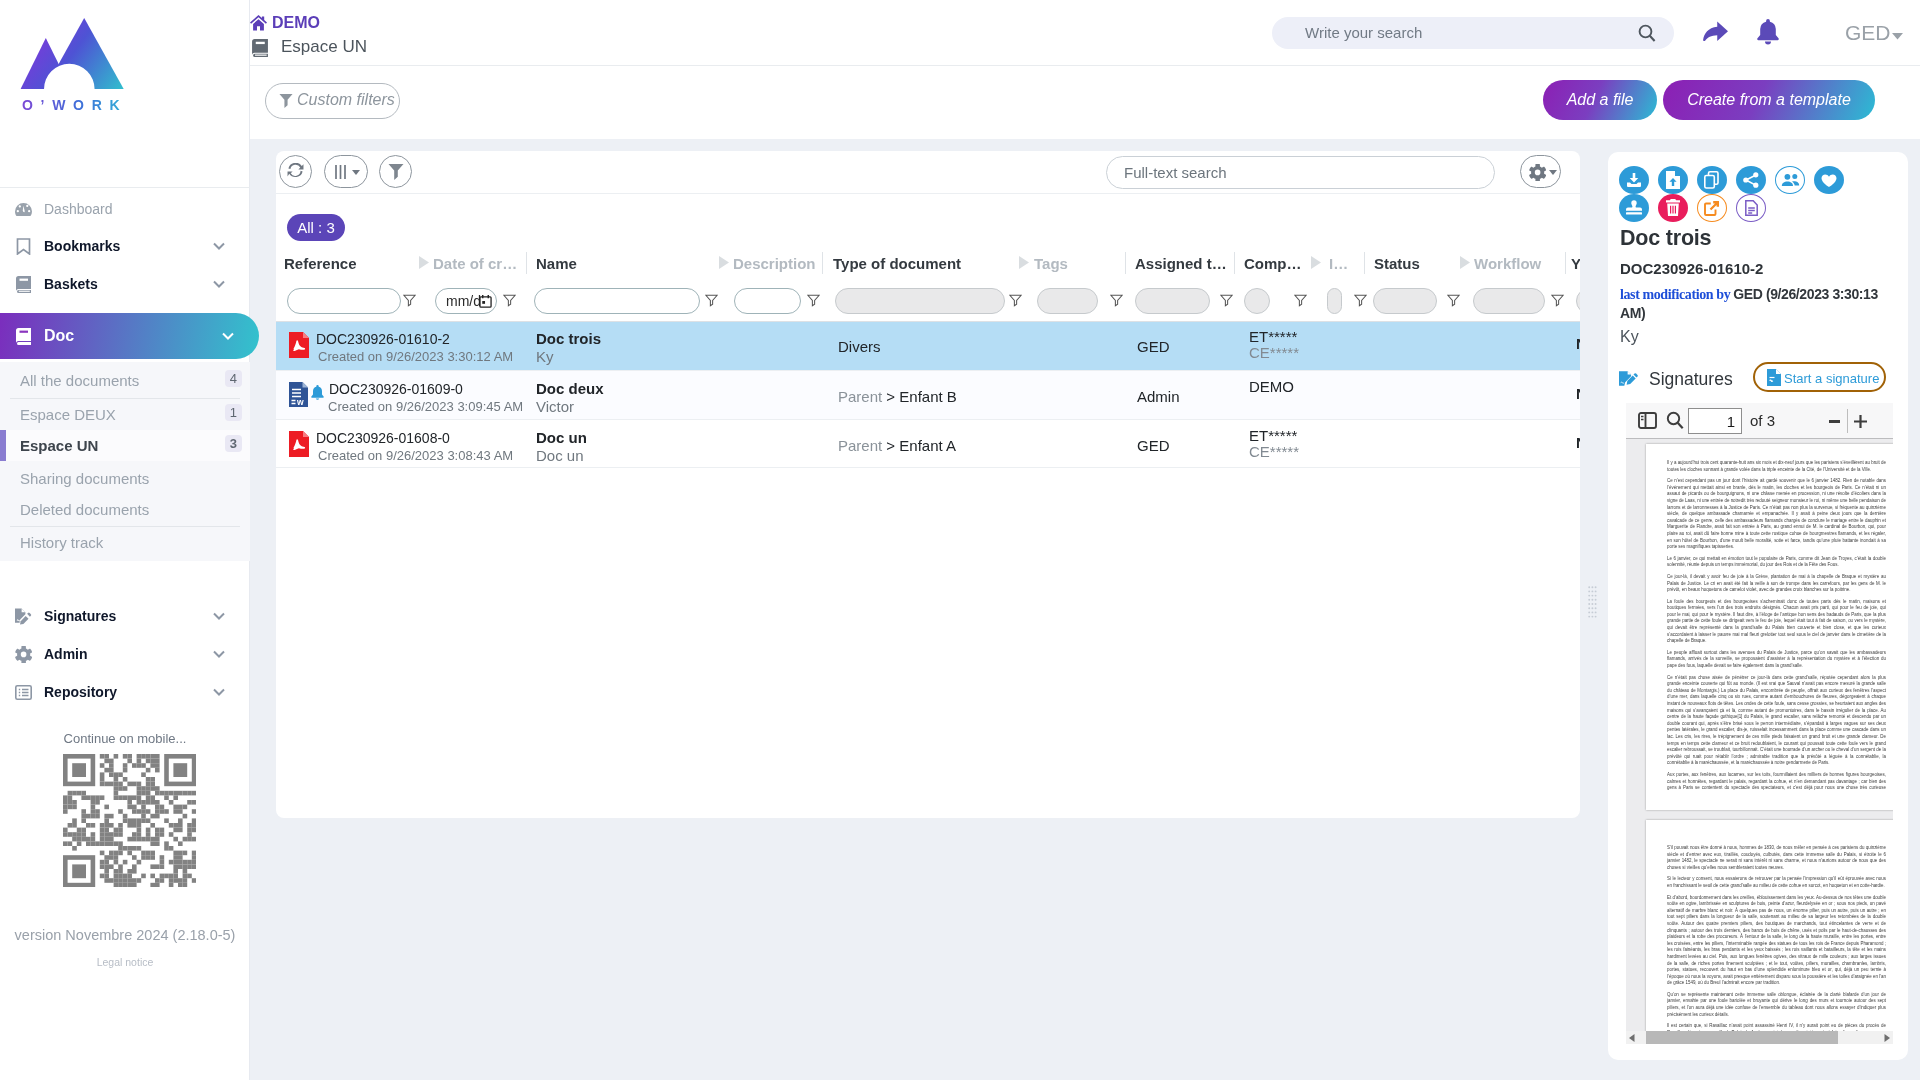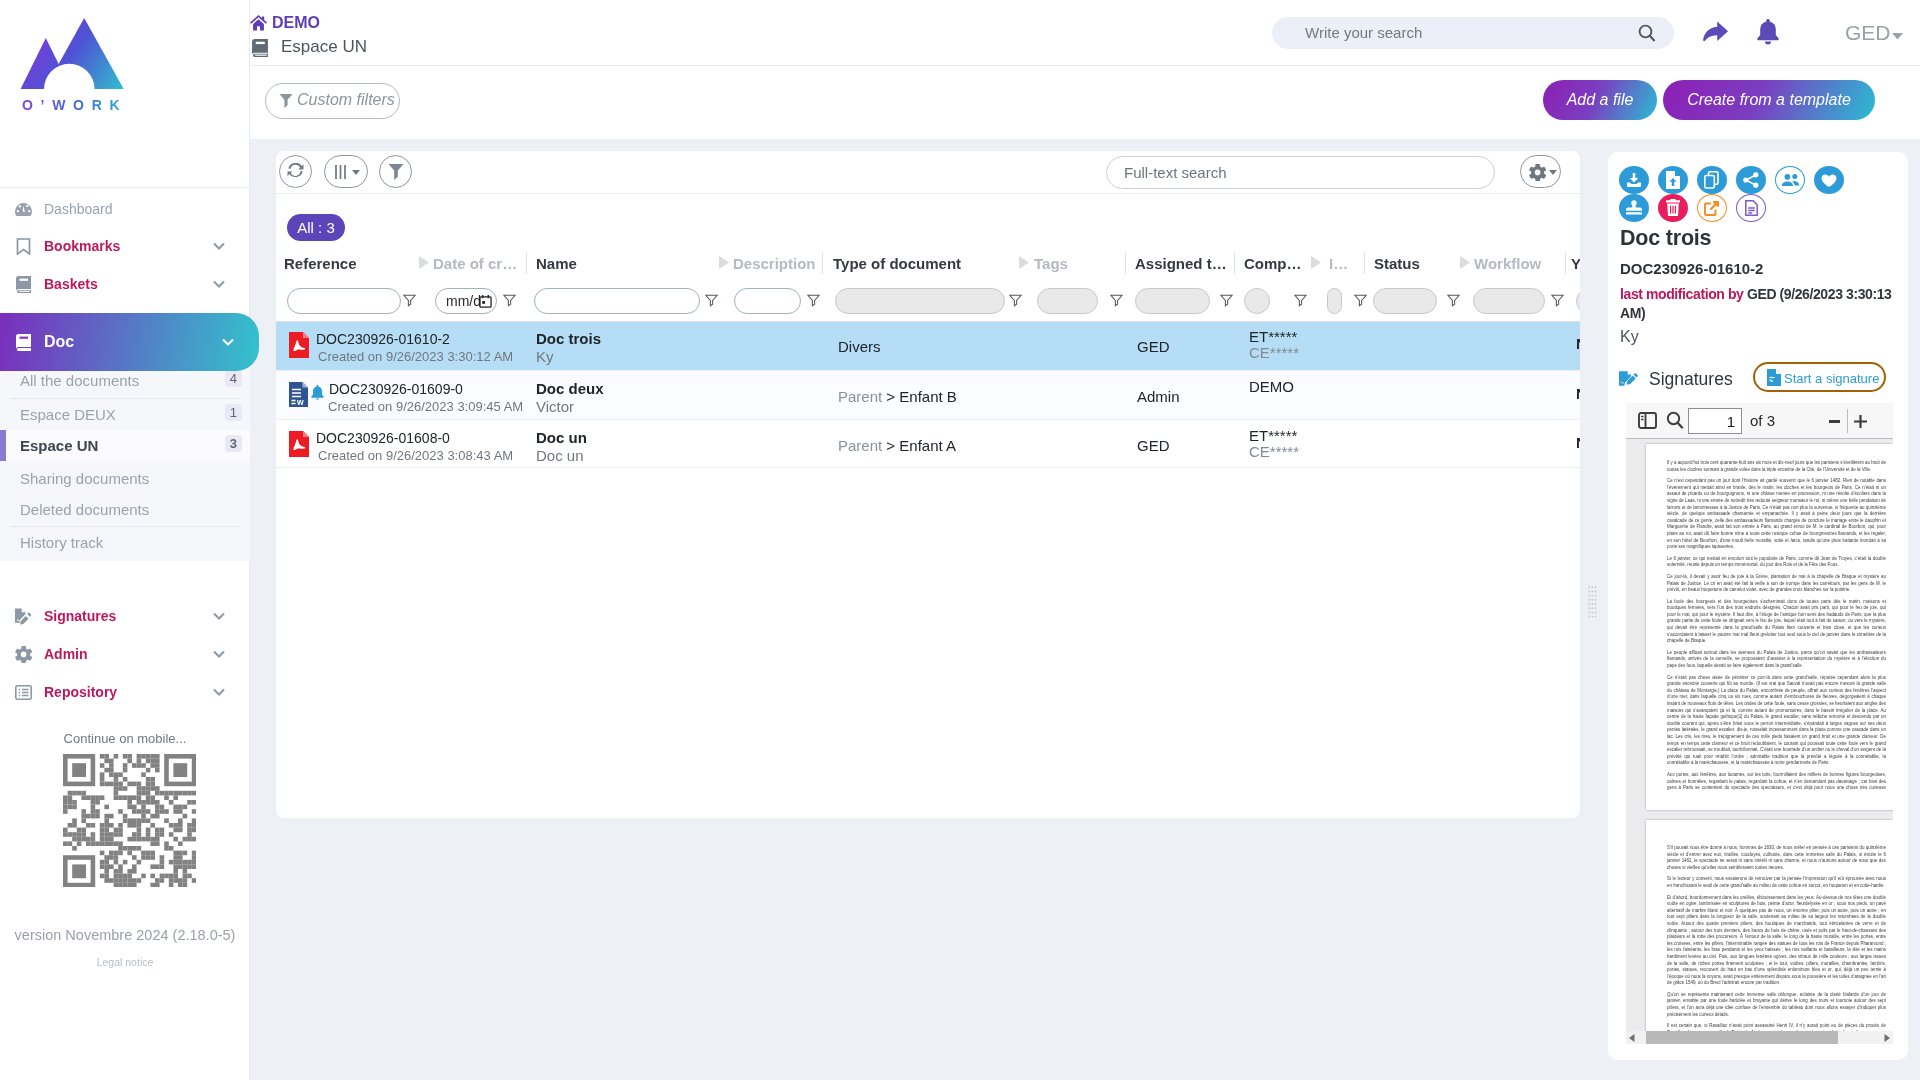--- a/index.html
+++ b/index.html
@@ -4,23 +4,23 @@
 <style>
 * { margin:0; padding:0; box-sizing:border-box; }
 html,body { width:1920px; height:1080px; overflow:hidden; font-family:"Liberation Sans", sans-serif; background:#edf0f5; }
 .abs { position:absolute; }
 
 
 #sidebar { position:absolute; left:0; top:0; width:250px; height:1080px; background:#fff; border-right:1px solid #e7eaf0; z-index:5; }
 .sb-row { position:absolute; left:0; width:250px; height:38px; display:flex; align-items:center; }
 .sb-ico { width:17px; height:17px; margin-left:15px; flex:none; }
 .sb-txt { margin-left:12px; font-size:14px; color:#9aa3ad; }
-.sb-txt.semi { font-weight:bold; color:#be185d; font-size:14px; }
+.sb-txt.semi { font-weight:bold; color:#0f172a; font-size:14px; }
 .sb-chev { position:absolute; right:25px; width:12px; height:12px; }
-#docrow { position:absolute; left:0; top:313px; width:259px; height:58px; background:linear-gradient(100deg,#7b2dbd 0%,#32c3cd 100%); border-radius:0 23px 23px 0; display:flex; align-items:center; color:#fff; z-index:7; }
+#docrow { position:absolute; left:0; top:313px; width:259px; height:46px; background:linear-gradient(100deg,#7b2dbd 0%,#32c3cd 100%); border-radius:0 23px 23px 0; display:flex; align-items:center; color:#fff; z-index:7; }
 #docrow .sb-txt { color:#fff; font-weight:bold; font-size:16px; }
 #submenu { position:absolute; left:0; top:362px; width:250px; height:199px; background:#f6f7fa; }
 .sub-row { position:absolute; left:0; width:250px; height:31px; display:flex; align-items:center; font-size:15px; color:#9aa3ad; }
 .sub-row span { margin-left:20px; }
 .badge { position:absolute; right:8px; top:5px; min-width:16px; padding:1px 5px; background:#e9e8f4; border-radius:4px; font-size:13px; color:#5f6771; text-align:center; }
 .sub-sep { position:absolute; left:10px; width:230px; border-top:1px solid #e3e6ea; }
 #continue { position:absolute; top:731px; left:0; width:250px; text-align:center; font-size:13px; color:#6f7884; }
 #version { position:absolute; top:927px; left:0; width:250px; text-align:center; font-size:14.5px; color:#9aa1aa; }
 #legal { position:absolute; top:956px; left:0; width:250px; text-align:center; font-size:10.5px; color:#b7bdc6; }
 
@@ -69,21 +69,21 @@
 #hscroll { position:absolute; left:0; top:851px; width:1304px; height:19px; background:#f4f4f4; }
 #hthumb { position:absolute; left:14px; top:2px; width:745px; height:15px; background:#c2c2c2; }
 #footer { position:absolute; left:0; top:871px; width:1304px; height:40px; border-top:1px solid #e4e7ea; font-size:13.5px; color:#9aa0a6; }
 
 
 #rightcard { position:absolute; left:1608px; top:152px; width:300px; height:908px; background:#fff; border-radius:10px; }
 .aicon { position:absolute; width:30px; height:28px; border-radius:15px/14px; }
 #doctitle { position:absolute; left:12px; top:74px; font-size:21.5px; font-weight:bold; color:#2e3338; letter-spacing:-0.2px; }
 #docref { position:absolute; left:12px; top:108px; font-size:15px; font-weight:bold; color:#2e3338; }
 #lastmod { position:absolute; left:12px; top:133px; width:276px; font-size:14px; letter-spacing:-0.4px; font-weight:bold; color:#32373c; line-height:19px; }
-#lastmod .g { color:#be185d; }
+#lastmod .g { color:#1d4ed8;font-family:Liberation Serif, serif; }
 #ky { position:absolute; left:12px; top:176px; font-size:16px; color:#4c545c; }
 #sigtitle { position:absolute; left:41px; top:217px; font-size:17.5px; color:#32373c; }
 #sigbtn { position:absolute; left:145px; top:210px; width:133px; height:30px; border:2px solid #a16207; border-radius:15px; color:#2d9bd8; font-size:13px; white-space:nowrap; }
 #pdftool { position:absolute; left:18px; top:251px; width:267px; height:36px; background:#f7f7f8; border-bottom:1px solid #bcbcbe; }
 #pageinput { position:absolute; left:62px; top:5px; width:54px; height:26px; background:#fff; border:1px solid #8e8e8e; font-size:15px; color:#1a1a1a; text-align:right; line-height:26px; padding-right:6px; }
 #of3 { position:absolute; left:124px; top:9px; font-size:15px; color:#2a2a2a; }
 #pdfview { position:absolute; left:18px; top:287px; width:267px; height:592px; background:#ececee; overflow:hidden; }
 .page { position:absolute; left:20px; width:260px; background:#fff; box-shadow:0 0 2px rgba(0,0,0,.35); }
 .ptxt { position:absolute; font-size:4.45px; line-height:6.6px; color:#3c3c3c; text-align:justify; }
 .ptxt p { margin-bottom:5px; }

